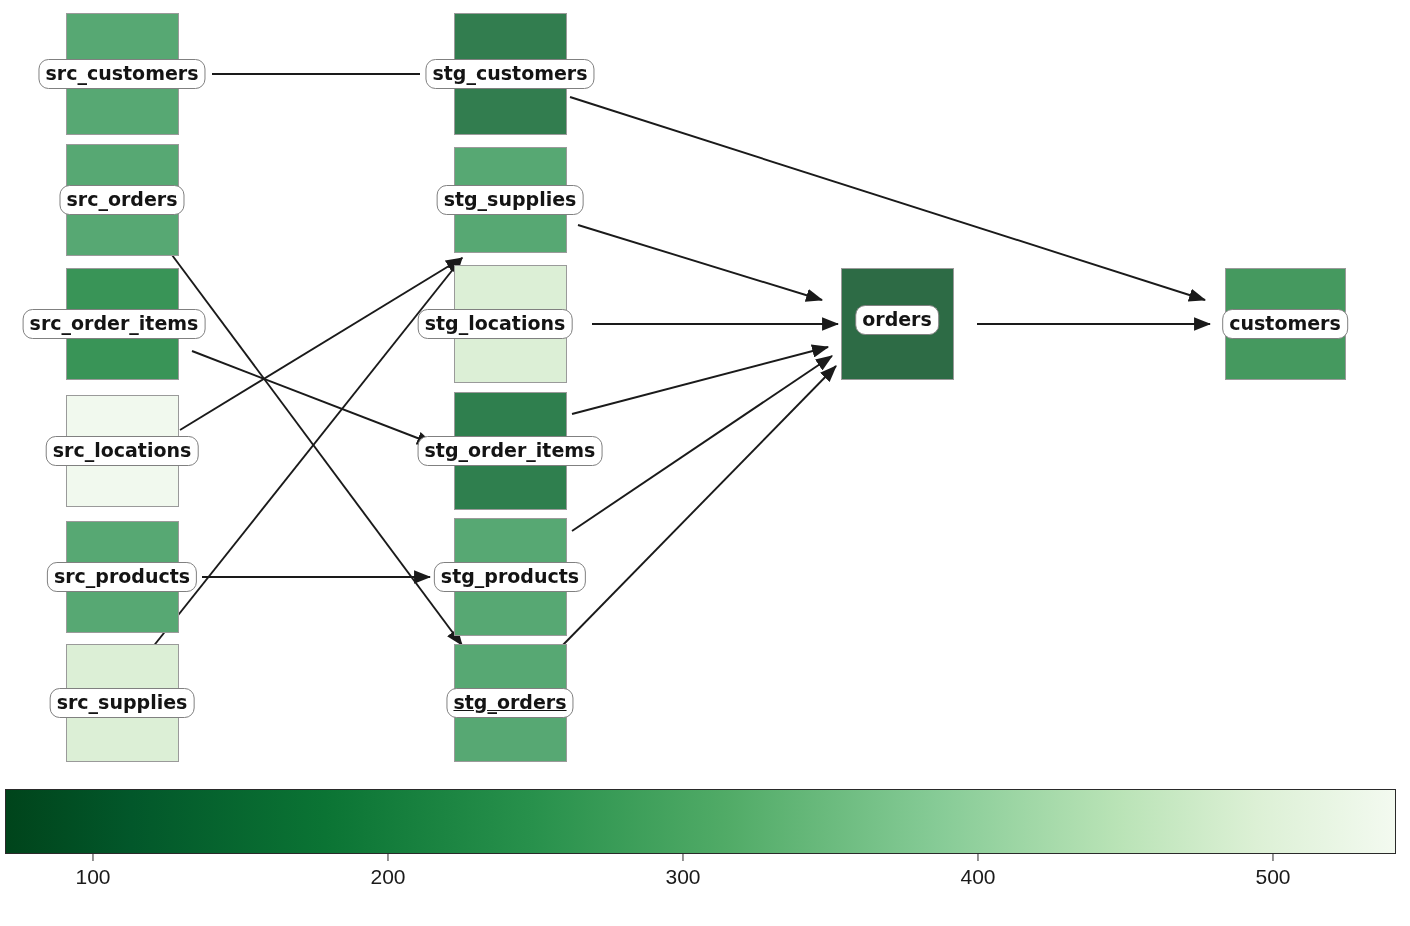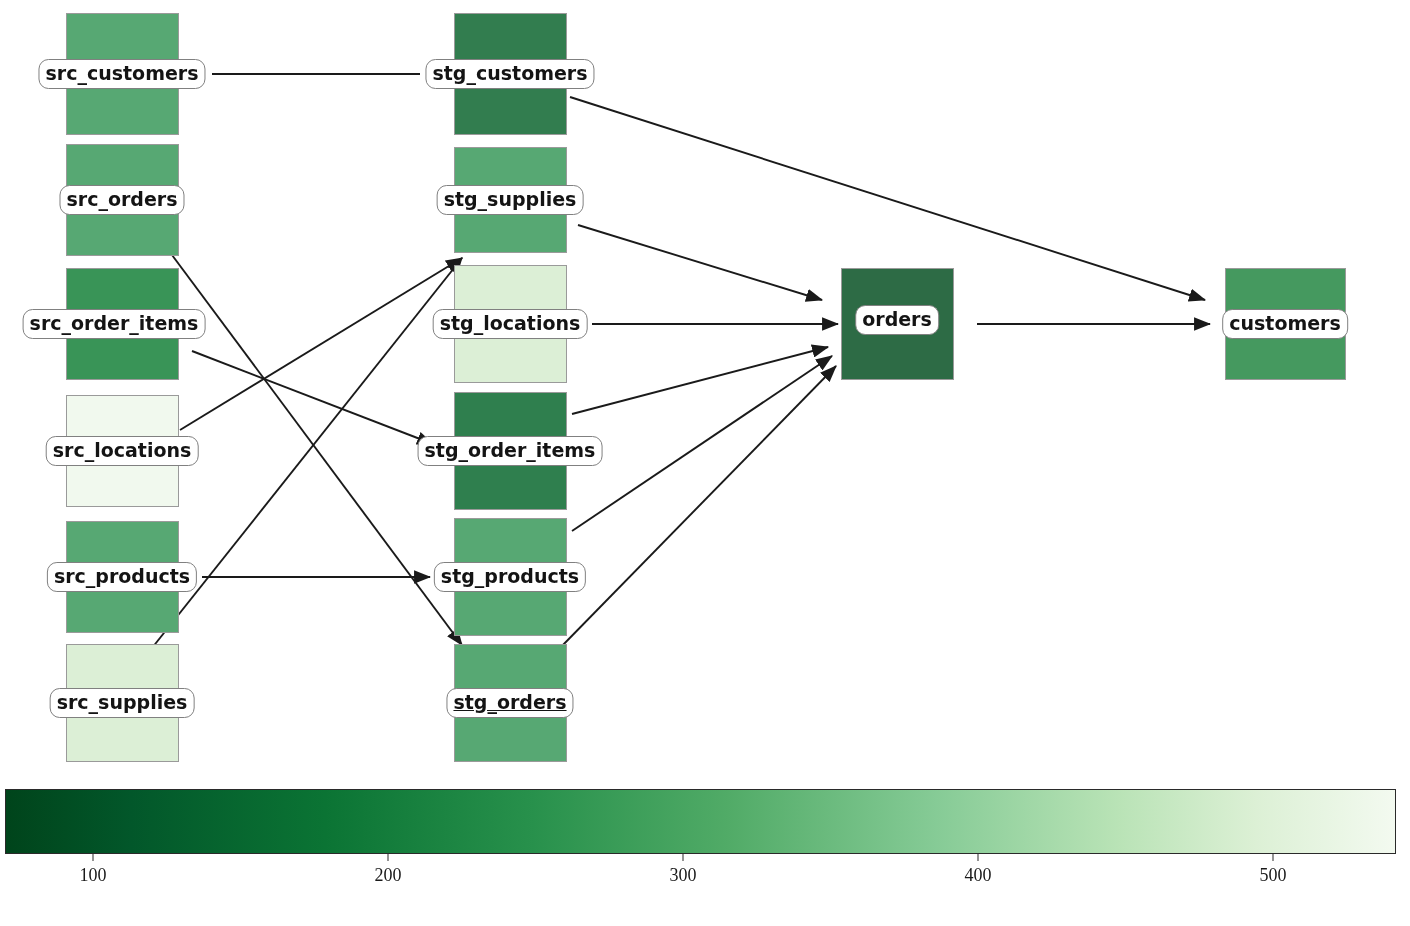--- a/index.html
+++ b/index.html
@@ -95,23 +95,23 @@
   .tick .tickmark {
     display: block;
     width: 1.3px;
     height: 7px;
     background: #2a2a2a;
     margin: 0 auto;
   }
   .tick .ticklabel {
     display: block;
     margin-top: 4px;
-    font-size: 18px;
+    font-size: 21px;
     color: #1a1a1a;
-    font-family: Liberation Serif, serif;
+    font-family: Liberation Sans, sans-serif;
   }
   .cbar-title {
     position: absolute;
     left: 0;
     top: 903px;
     width: 1410px;
     text-align: center;
     font-size: 19px;
     color: #1a1a1a;
     font-family: "DejaVu Sans", "Liberation Sans", sans-serif;
@@ -157,21 +157,21 @@
         <div class="node-label" style="left: 122px; top: 451px;">src_locations</div>
         <div class="node" style="left: 65.5px; top: 521px; width: 113px; height: 112px; background: rgb(87, 168, 115);"></div>
         <div class="node-label" style="left: 122px; top: 577px;">src_products</div>
         <div class="node" style="left: 65.5px; top: 644px; width: 113px; height: 118px; background: rgb(220, 239, 214);"></div>
         <div class="node-label" style="left: 122px; top: 703px;">src_supplies</div>
         <div class="node" style="left: 453.5px; top: 13px; width: 113px; height: 122px; background: rgb(50, 125, 79);"></div>
         <div class="node-label" style="left: 510px; top: 74px;">stg_customers</div>
         <div class="node" style="left: 453.5px; top: 147px; width: 113px; height: 106px; background: rgb(87, 168, 115);"></div>
         <div class="node-label" style="left: 510px; top: 200px;">stg_supplies</div>
         <div class="node" style="left: 453.5px; top: 265px; width: 113px; height: 118px; background: rgb(220, 239, 214);"></div>
-        <div class="node-label" style="left: 510px; top: 324px;">stg_locations</div>
+        <div class="node-label" style="left: 495px; top: 324px;">stg_locations</div>
         <div class="node" style="left: 453.5px; top: 392px; width: 113px; height: 118px; background: rgb(47, 127, 78);"></div>
         <div class="node-label" style="left: 510px; top: 451px;">stg_order_items</div>
         <div class="node" style="left: 453.5px; top: 518px; width: 113px; height: 118px; background: rgb(87, 168, 115);"></div>
         <div class="node-label" style="left: 510px; top: 577px;">stg_products</div>
         <div class="node" style="left: 453.5px; top: 644px; width: 113px; height: 118px; background: rgb(87, 168, 115);"></div>
         <div class="node-label" style="left: 510px; top: 703px; text-decoration: underline;">stg_orders</div>
         <div class="node" style="left: 840.5px; top: 268px; width: 113px; height: 112px; background: rgb(45, 107, 69);"></div>
         <div class="node-label" style="left: 897px; top: 320px;">orders</div>
         <div class="node" style="left: 1224.5px; top: 268px; width: 121px; height: 112px; background: rgb(69, 153, 95);"></div>
         <div class="node-label" style="left: 1285px; top: 324px;">customers</div>

